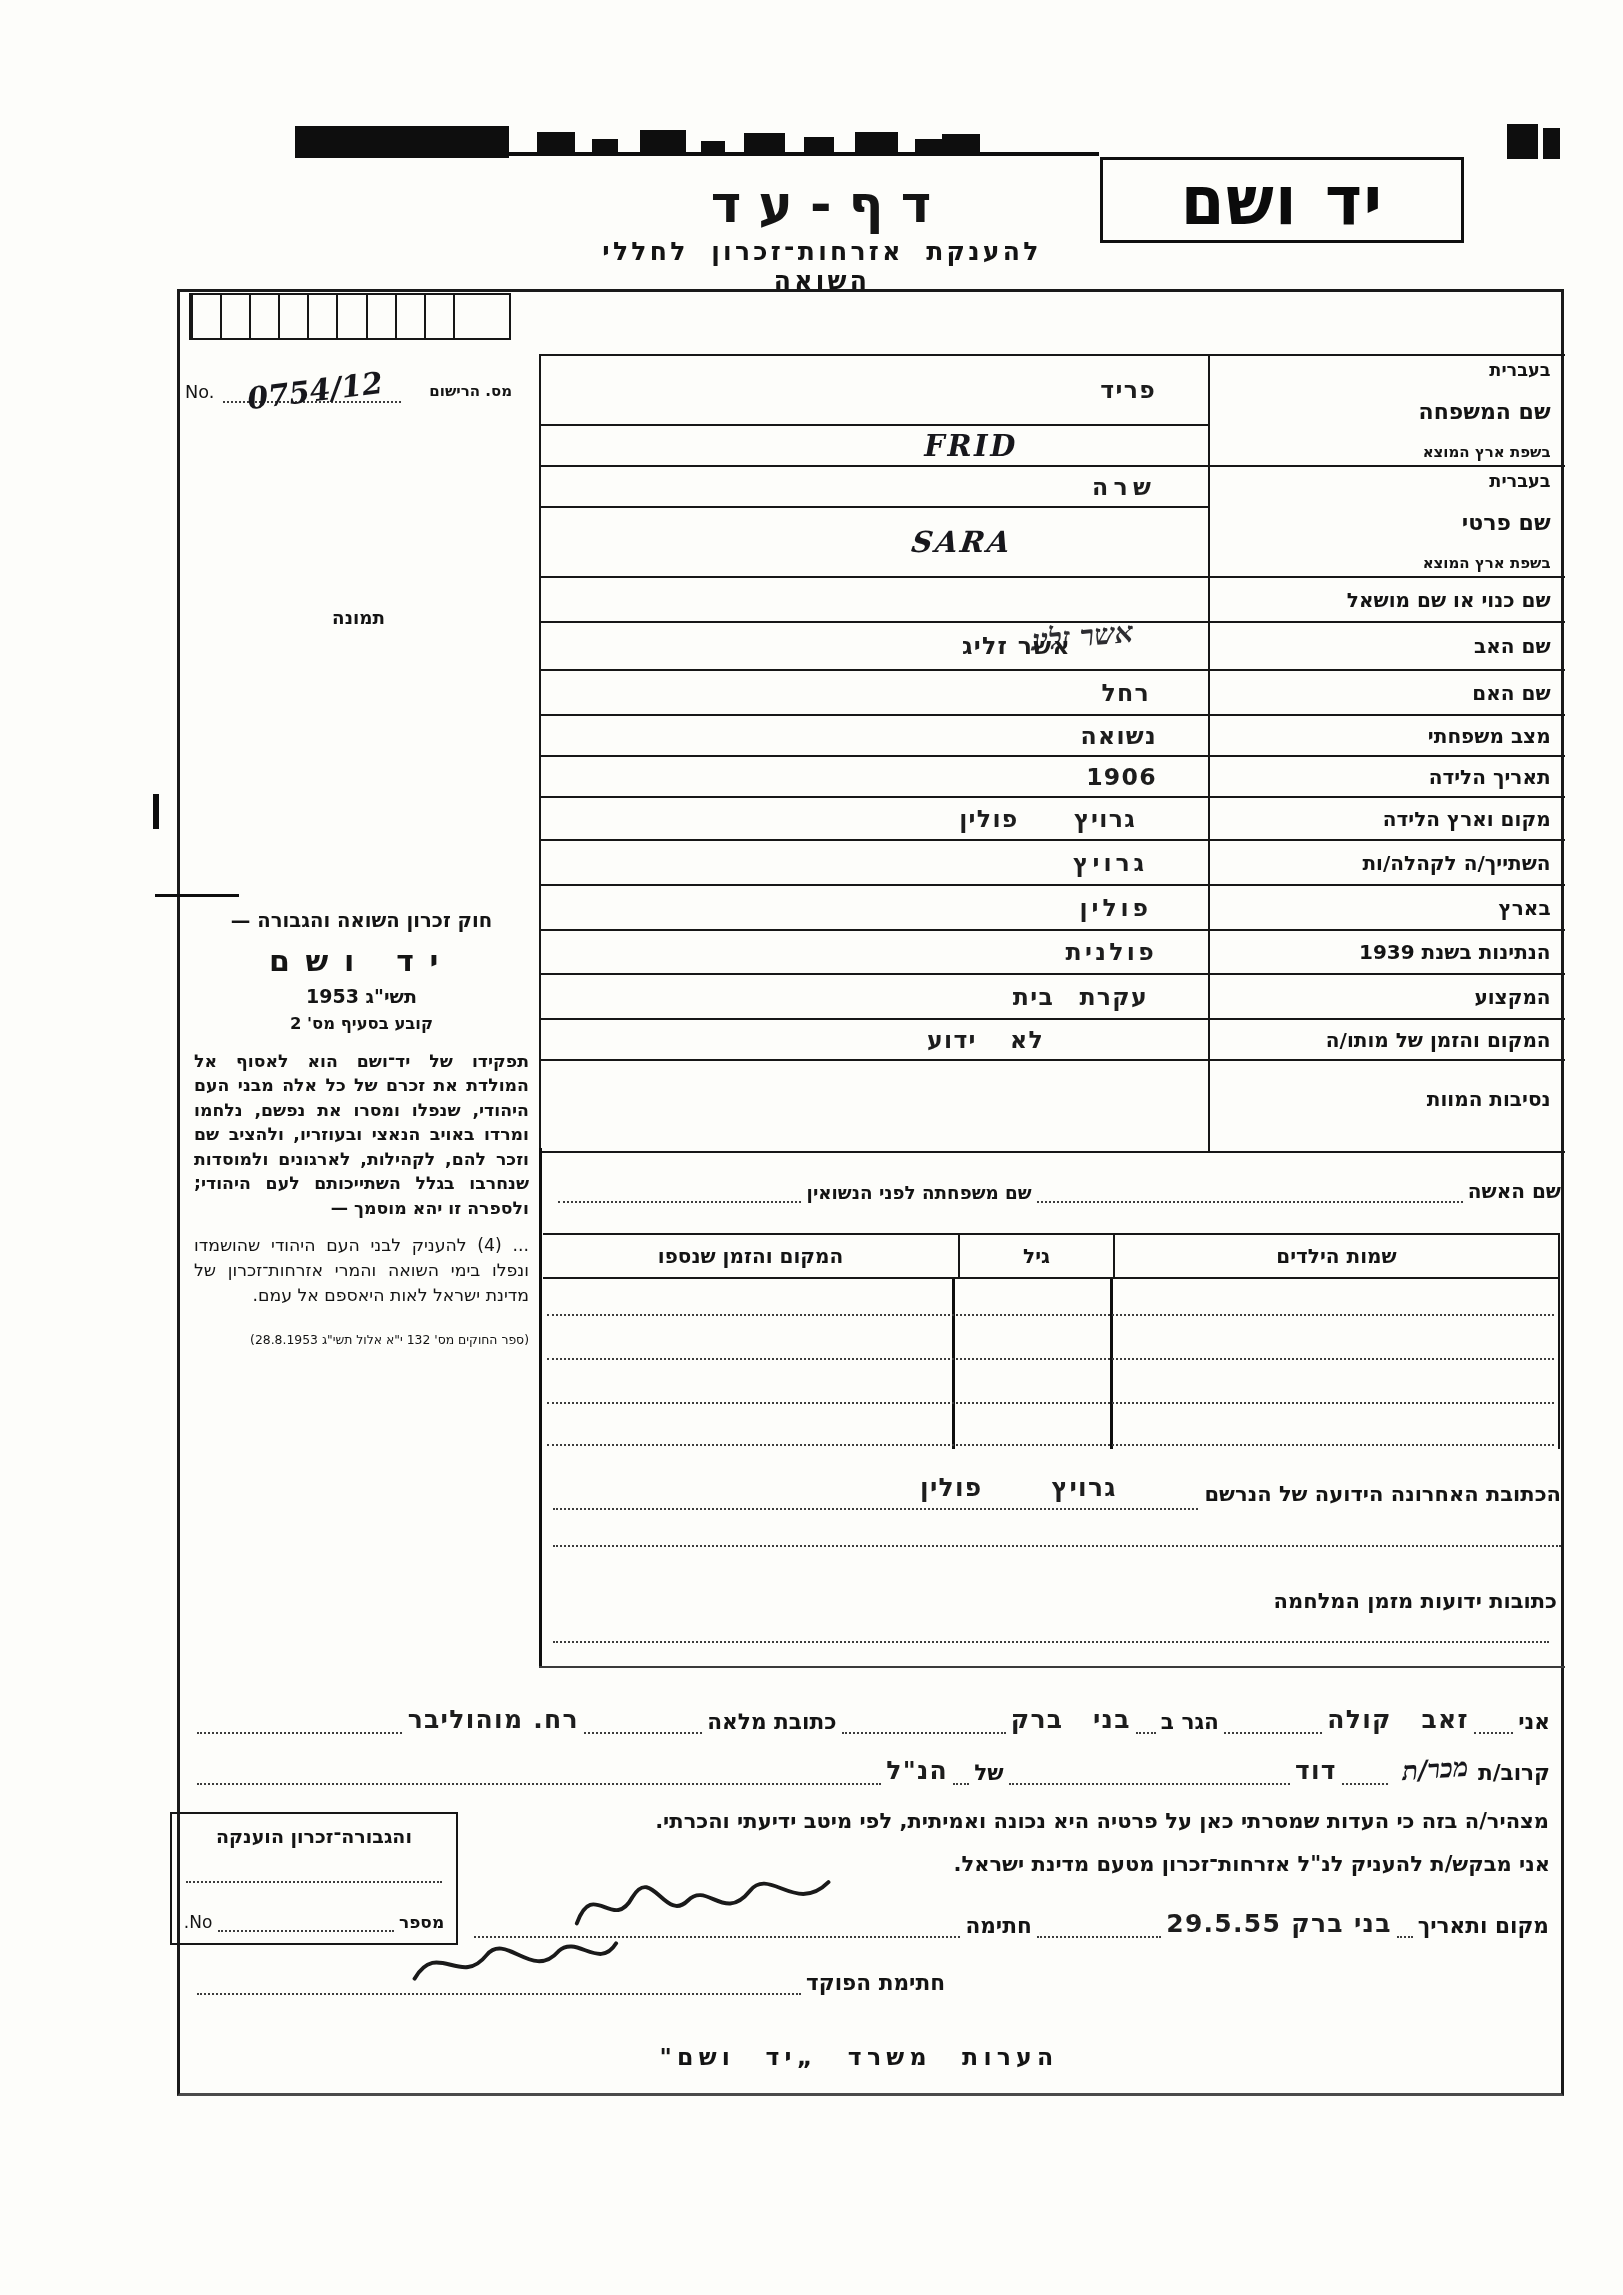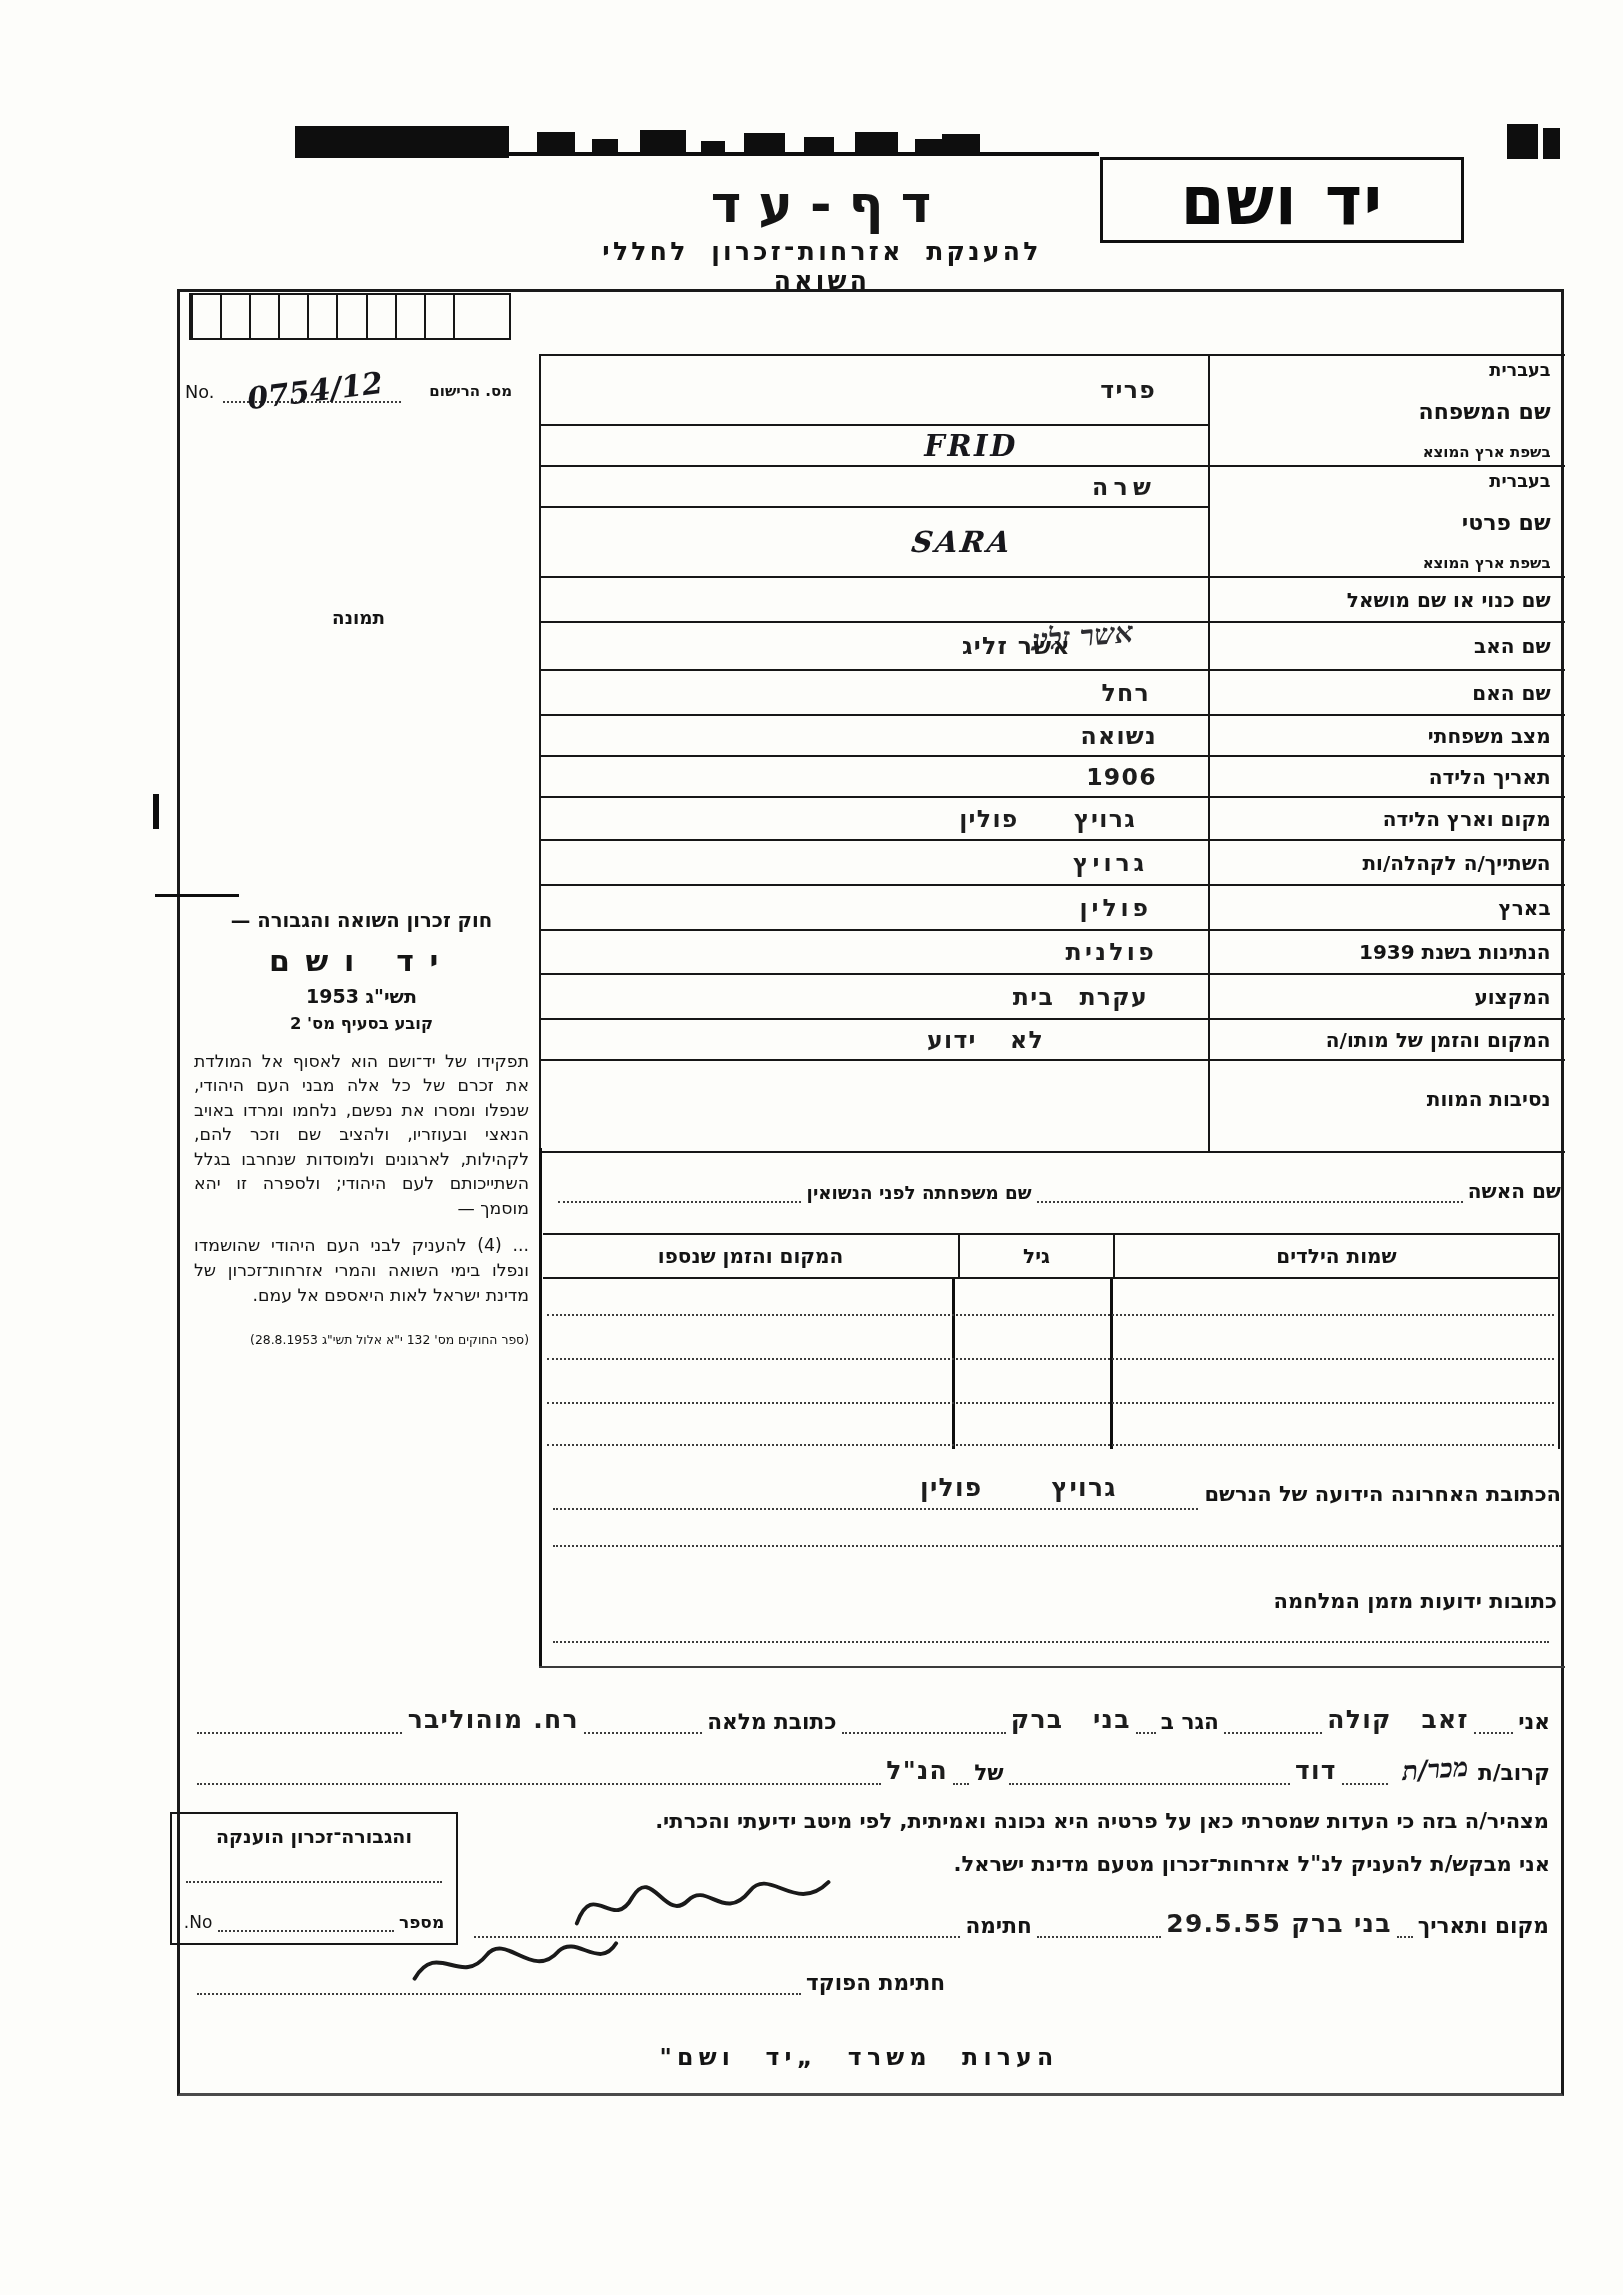--- a/index.html
+++ b/index.html
@@ -260,21 +260,21 @@
   <div class="abs" style="left:553px; top:1589px; width:1008px; height:65px;">
     <span class="abs printed nowrap" style="right:4px; top:0; font-size:21px;">כתובות ידועות מזמן המלחמה</span>
     <div class="abs ds" style="left:0; width:996px; top:46px;"></div>
   </div>
 
   <div class="abs" style="left:194px; top:909px; width:335px; direction:rtl;">
     <div class="printed" style="font-size:19.6px; text-align:center;">חוק זכרון השואה והגבורה —</div>
     <div style="font-size:30px; font-weight:900; letter-spacing:15.7px; text-align:center; margin-top:10.5px;">יד ושם</div>
     <div class="printed" style="font-size:19px; text-align:center; margin-top:7.9px;">תשי"ג 1953</div>
     <div style="font-size:16.4px; font-weight:600; text-align:center; margin-top:6.5px;">קובע בסעיף מס' 2</div>
-    <div style="font-size:17.3px; line-height:1.42; text-align:justify; text-align-last:right; margin-top:15.7px; font-weight:400;">תפקידו של יד־ושם הוא לאסוף אל המולדת את זכרם של כל אלה מבני העם היהודי, שנפלו ומסרו את נפשם, נלחמו ומרדו באויב הנאצי ובעוזריו, ולהציב שם וזכר להם, לקהילות, לארגונים ולמוסדות שנחרבו בגלל השתייכותם לעם היהודי; ולספרה זו יהא מוסמך —</div>
+    <div style="font-size:17.3px; line-height:1.42; text-align:justify; text-align-last:right; margin-top:15.7px; font-weight:700;">תפקידו של יד־ושם הוא לאסוף אל המולדת את זכרם של כל אלה מבני העם היהודי, שנפלו ומסרו את נפשם, נלחמו ומרדו באויב הנאצי ובעוזריו, ולהציב שם וזכר להם, לקהילות, לארגונים ולמוסדות שנחרבו בגלל השתייכותם לעם היהודי; ולספרה זו יהא מוסמך —</div>
     <div style="font-size:17.3px; line-height:1.42; text-align:justify; text-align-last:right; margin-top:13px; font-weight:500;">... (4) להעניק לבני העם היהודי שהושמדו ונפלו בימי השואה והמרי אזרחות־זכרון של מדינת ישראל לאות היאספם אל עמם.</div>
     <div style="font-size:12.4px; margin-top:25px; text-align:right;">(ספר החוקים מס' 132 י"א אלול תשי"ג 28.8.1953)</div>
   </div>
 
   <div class="declrow" style="left:192px; top:1692px; width:1358px; height:42px;" dir="rtl">
     <span class="decl-lbl">אני</span>
     <div class="dsfix" style="width:39px;"></div>
     <span class="typed nowrap" style="font-size:25px; word-spacing:19.6px;">זאב קולה</span>
     <div class="dsfix" style="width:98px;"></div>
     <span class="decl-lbl">הגר ב</span>

